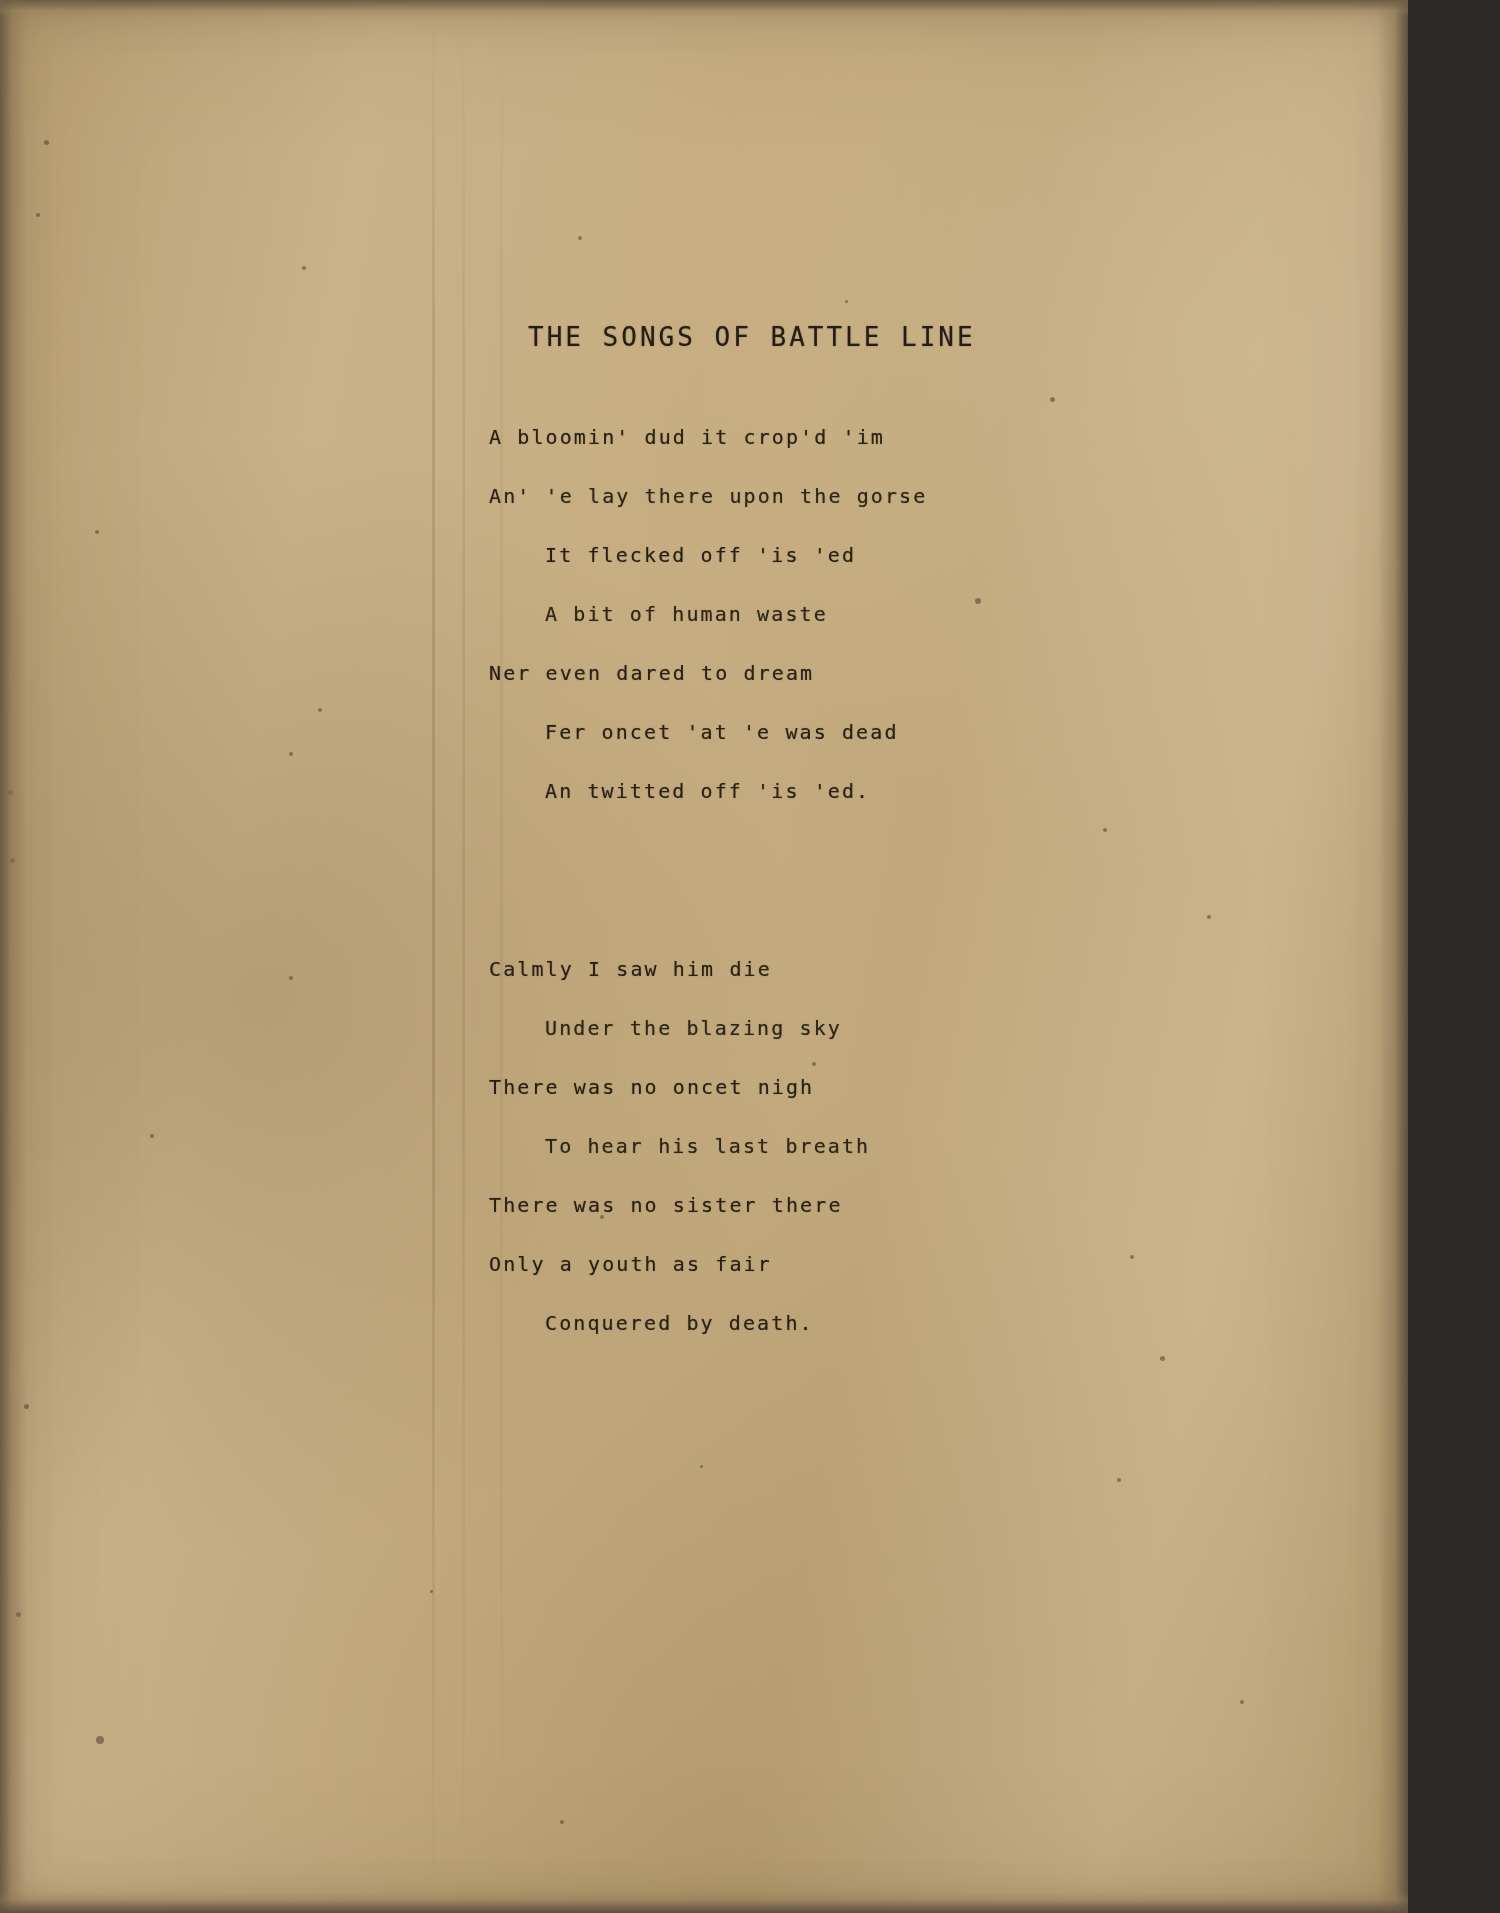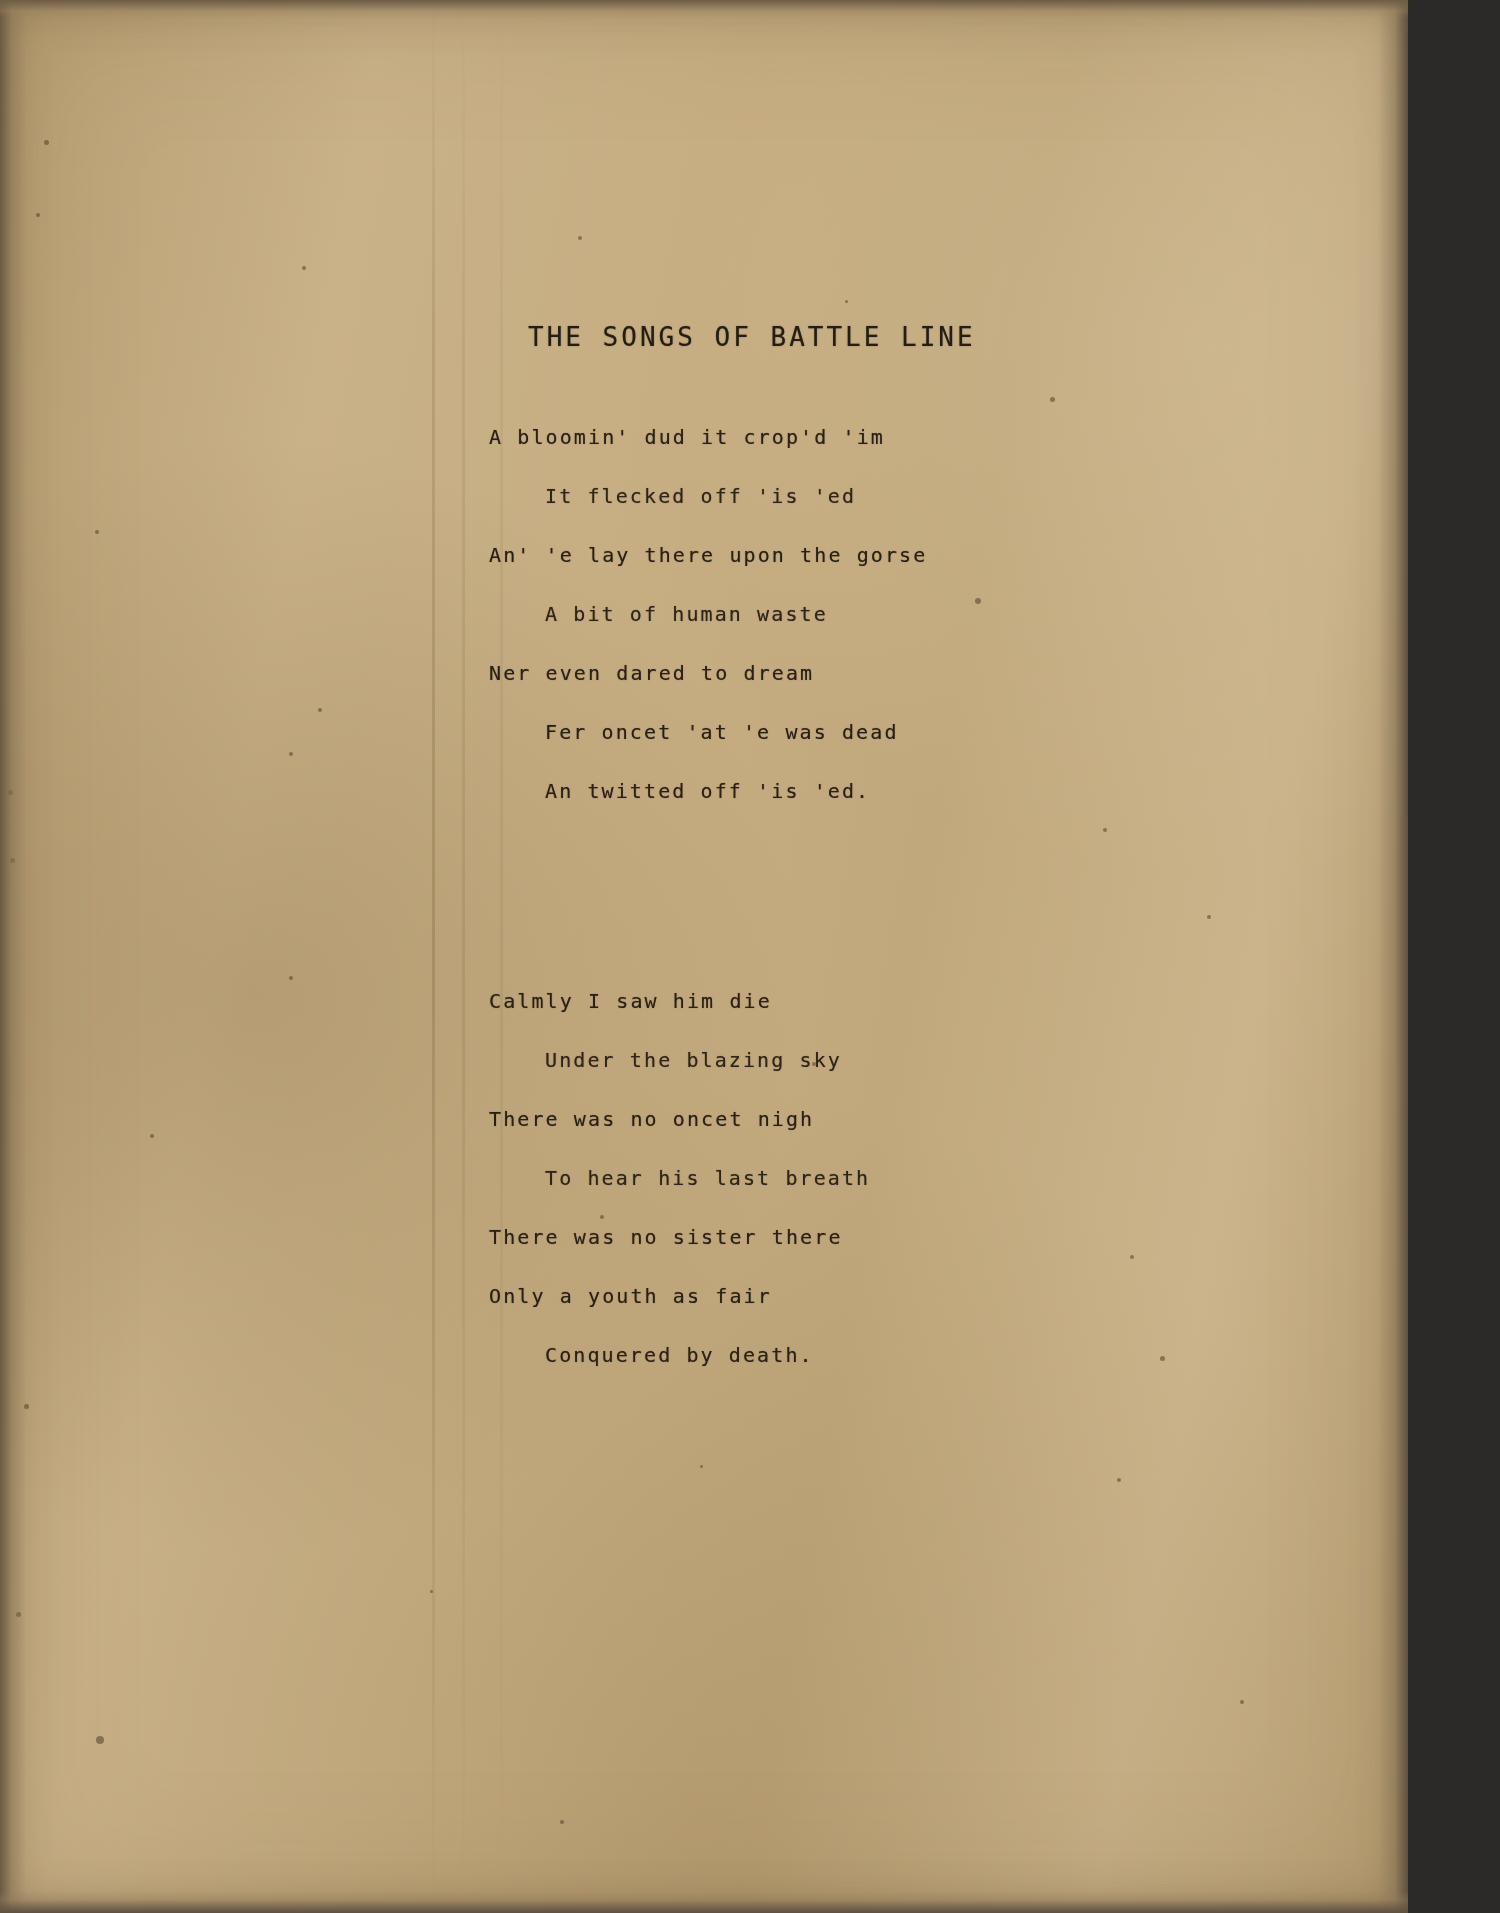--- a/index.html
+++ b/index.html
@@ -101,21 +101,21 @@
     white-space: pre;
     text-shadow: 0 0 1.2px rgba(40,32,20,0.55);
   }
 
   .stanza {
     position: absolute;
     left: 489px;
     width: 800px;
   }
   #stanza-1 { top: 408px; }
-  #stanza-2 { top: 972px; }
+  #stanza-2 { top: 940px; }
 
   .line {
     font-size: 20px;
     letter-spacing: 2.1px;
     line-height: 59px;
     color: #292115;
     white-space: pre;
     text-shadow: 0 0 1.1px rgba(45,36,22,0.5);
   }
   .line.indent {
@@ -163,22 +163,22 @@
       <div class="speck" style="left: 560px; top: 1820px; width: 4px; height: 4px;"></div>
       <div class="speck" style="left: 1240px; top: 1700px; width: 4px; height: 4px;"></div>
       <div class="speck" style="left: 430px; top: 1590px; width: 3px; height: 3px;"></div>
       <div class="speck" style="left: 700px; top: 1465px; width: 3px; height: 3px;"></div>
     </div>
 
   <div id="typescript">
     <div id="doc-title">THE SONGS OF BATTLE LINE</div>
     <div class="stanza" id="stanza-1">
         <div class="line">A bloomin' dud it crop'd 'im</div>
+        <div class="line">An' 'e lay there upon the gorse</div>
         <div class="line indent">It flecked off 'is 'ed</div>
-        <div class="line">An' 'e lay there upon the gorse</div>
         <div class="line indent">A bit of human waste</div>
         <div class="line">Ner even dared to dream</div>
         <div class="line indent">Fer oncet 'at 'e was dead</div>
         <div class="line indent">An twitted off 'is 'ed.</div>
       </div>
     <div class="stanza" id="stanza-2">
         <div class="line">Calmly I saw him die</div>
         <div class="line indent">Under the blazing sky</div>
         <div class="line">There was no oncet nigh</div>
         <div class="line indent">To hear his last breath</div>

